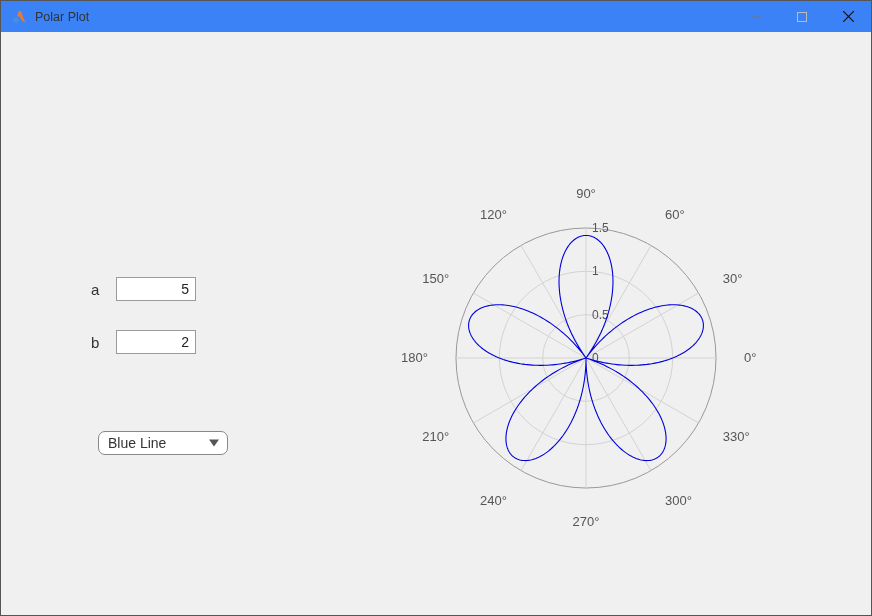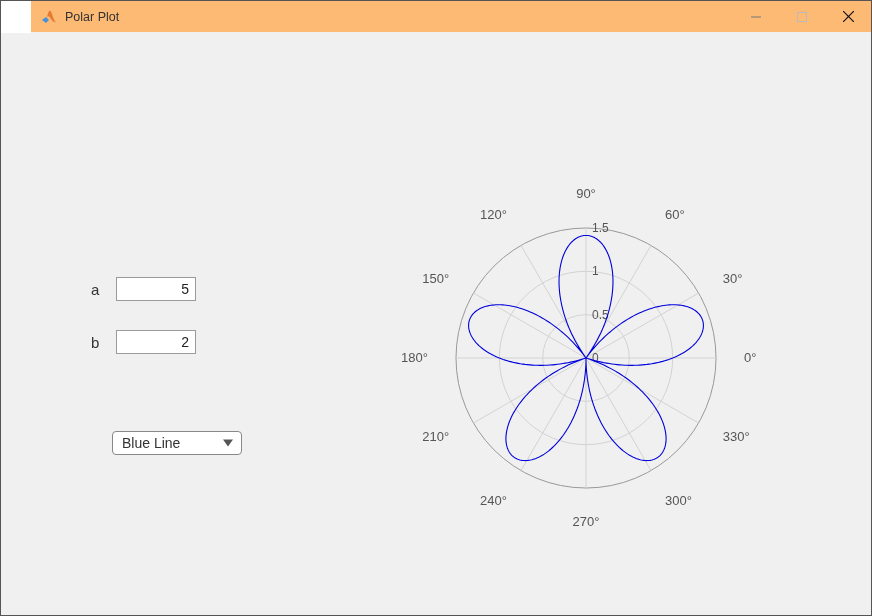--- a/index.html
+++ b/index.html
@@ -4,23 +4,22 @@
 <style>
   * { box-sizing: border-box; margin: 0; padding: 0; }
   html, body { width: 872px; height: 616px; overflow: hidden; font-family: "Segoe UI", Arial, sans-serif; }
   body { background: #fff; border: 1px solid #555; }
 
   
   .titlebar {
     height: 32px;
     display: flex;
     align-items: center;
-    background: #fdba74;
+    background: #3b82f6;
     border-bottom: 1px solid #f0f0f0;
-    margin-left: 30px;
   }
   .titlebar .app-icon {
     width: 16px; height: 16px;
     margin: 0 8px 0 10px;
     display: inline-flex;
     align-items: center; justify-content: center;
   }
   .titlebar .title {
     font-size: 12.5px;
     color: #333;
@@ -147,21 +146,21 @@
 </div>
 
 <div class="client">
 
   <span class="ctl-label" style="left:90px; top:248px;">a</span>
   <input class="ctl-input" style="left: 115px; top: 244px;" value="5">
 
   <span class="ctl-label" style="left:90px; top:301px;">b</span>
   <input class="ctl-input" style="left: 115px; top: 297px;" value="2">
 
-  <div class="dropdown" style="left:111px; top:398px;">
+  <div class="dropdown" style="left:97px; top:398px;border-radius:7px;">
     <span>Blue Line</span>
     <span class="tri"></span>
   </div>
 
   <div class="chart-area">
 
     <svg class="polar-svg" viewBox="0 0 550 460">
       <g id="polar-group">
           <circle cx="275" cy="210" r="43.33333333333333" class="grid-circle"></circle>
           <circle cx="275" cy="210" r="86.66666666666666" class="grid-circle"></circle>

